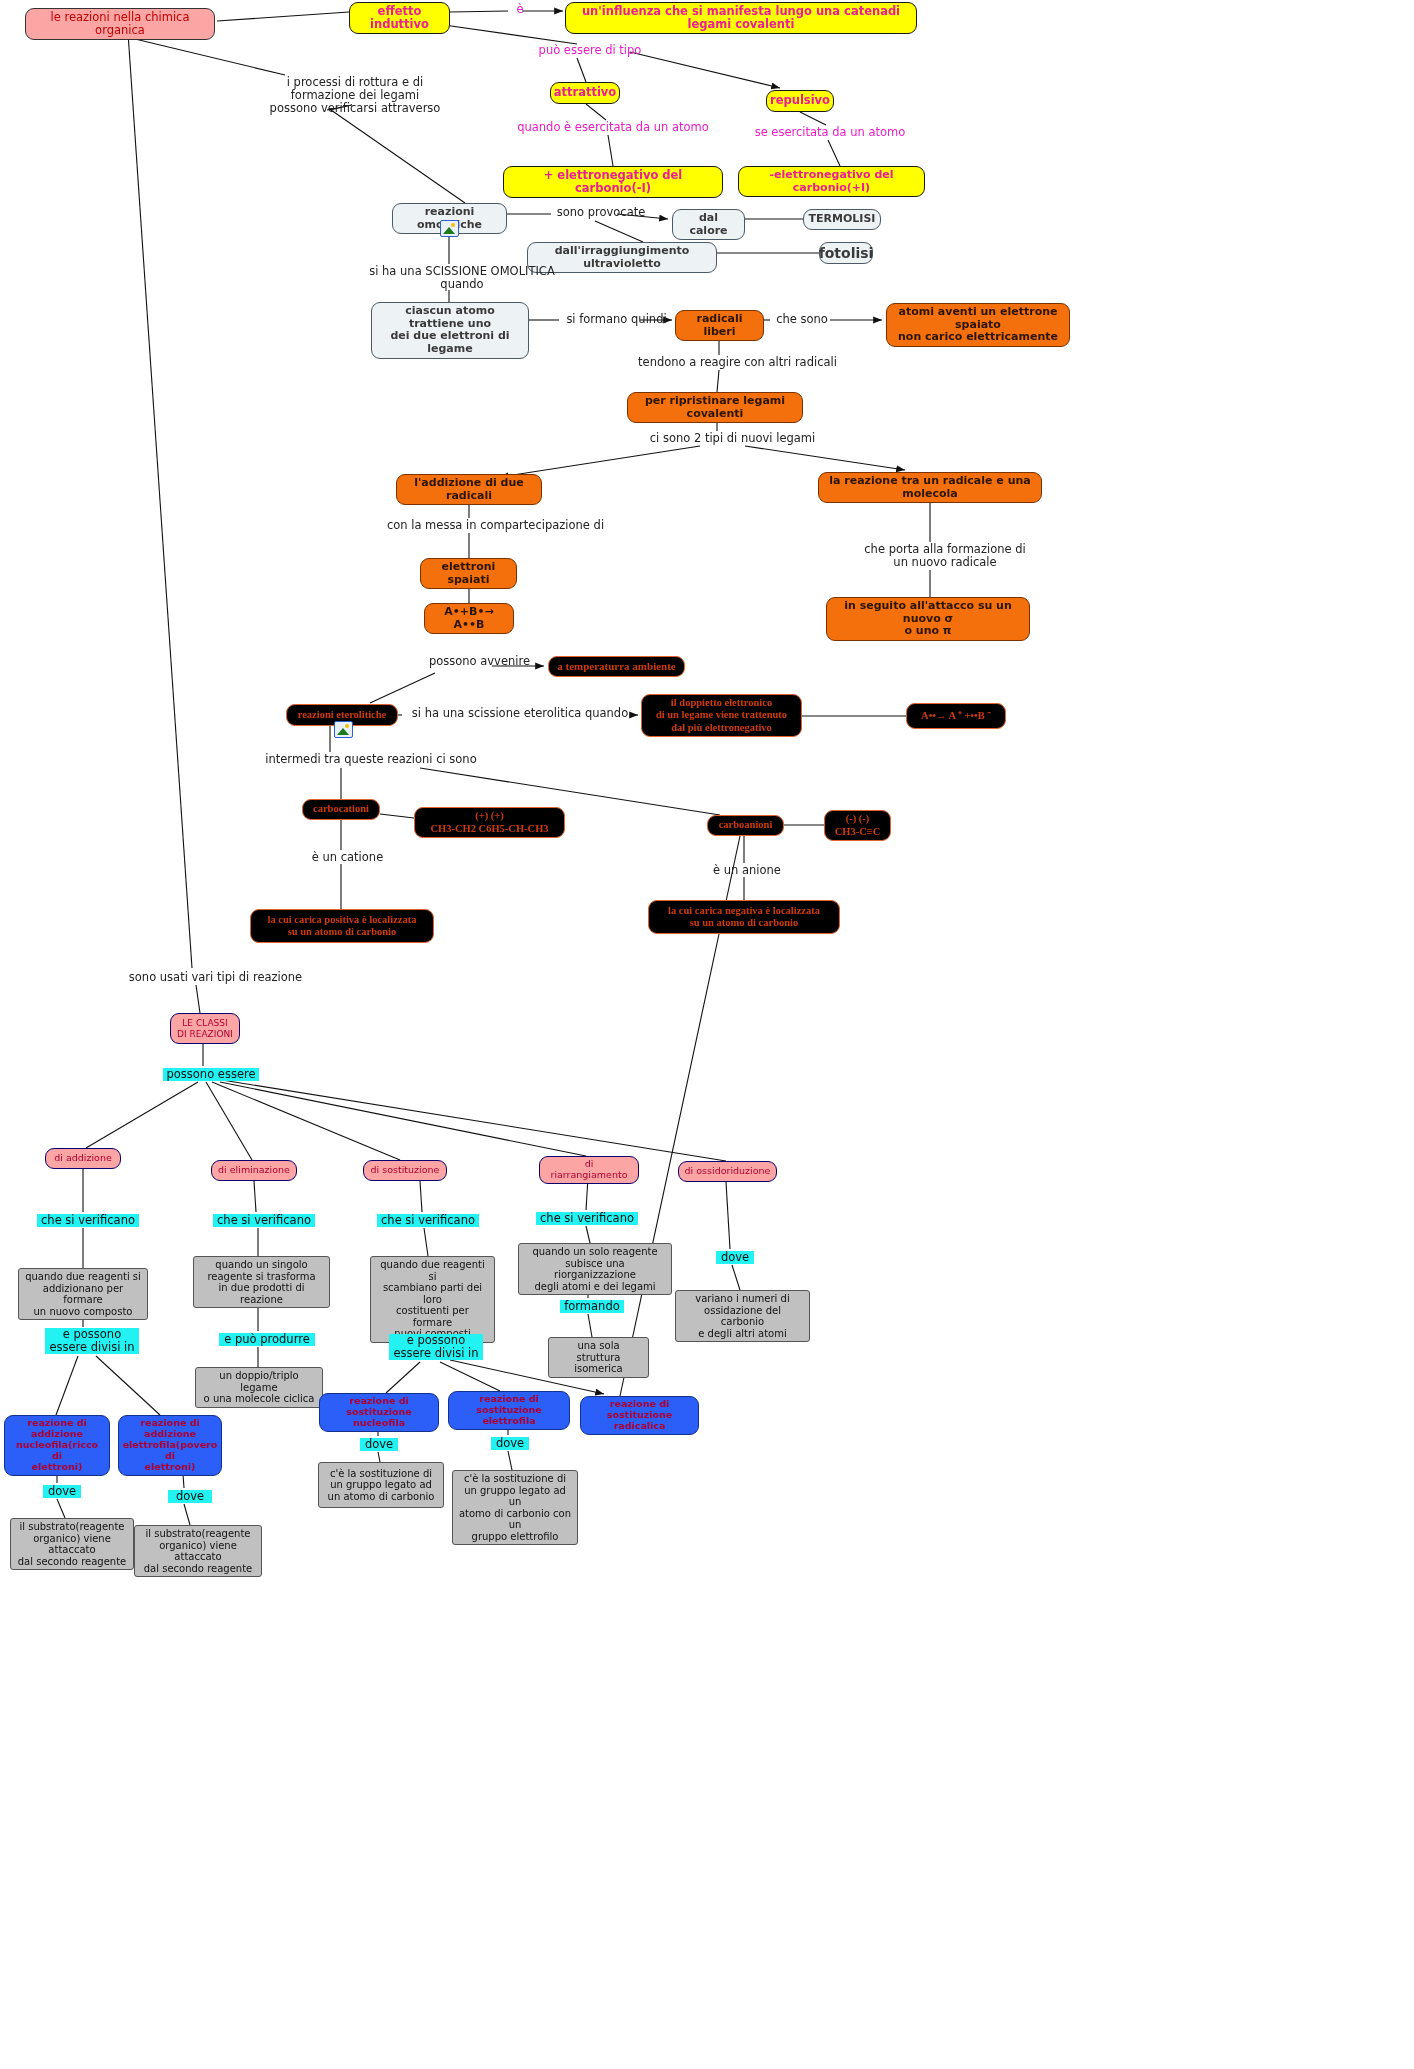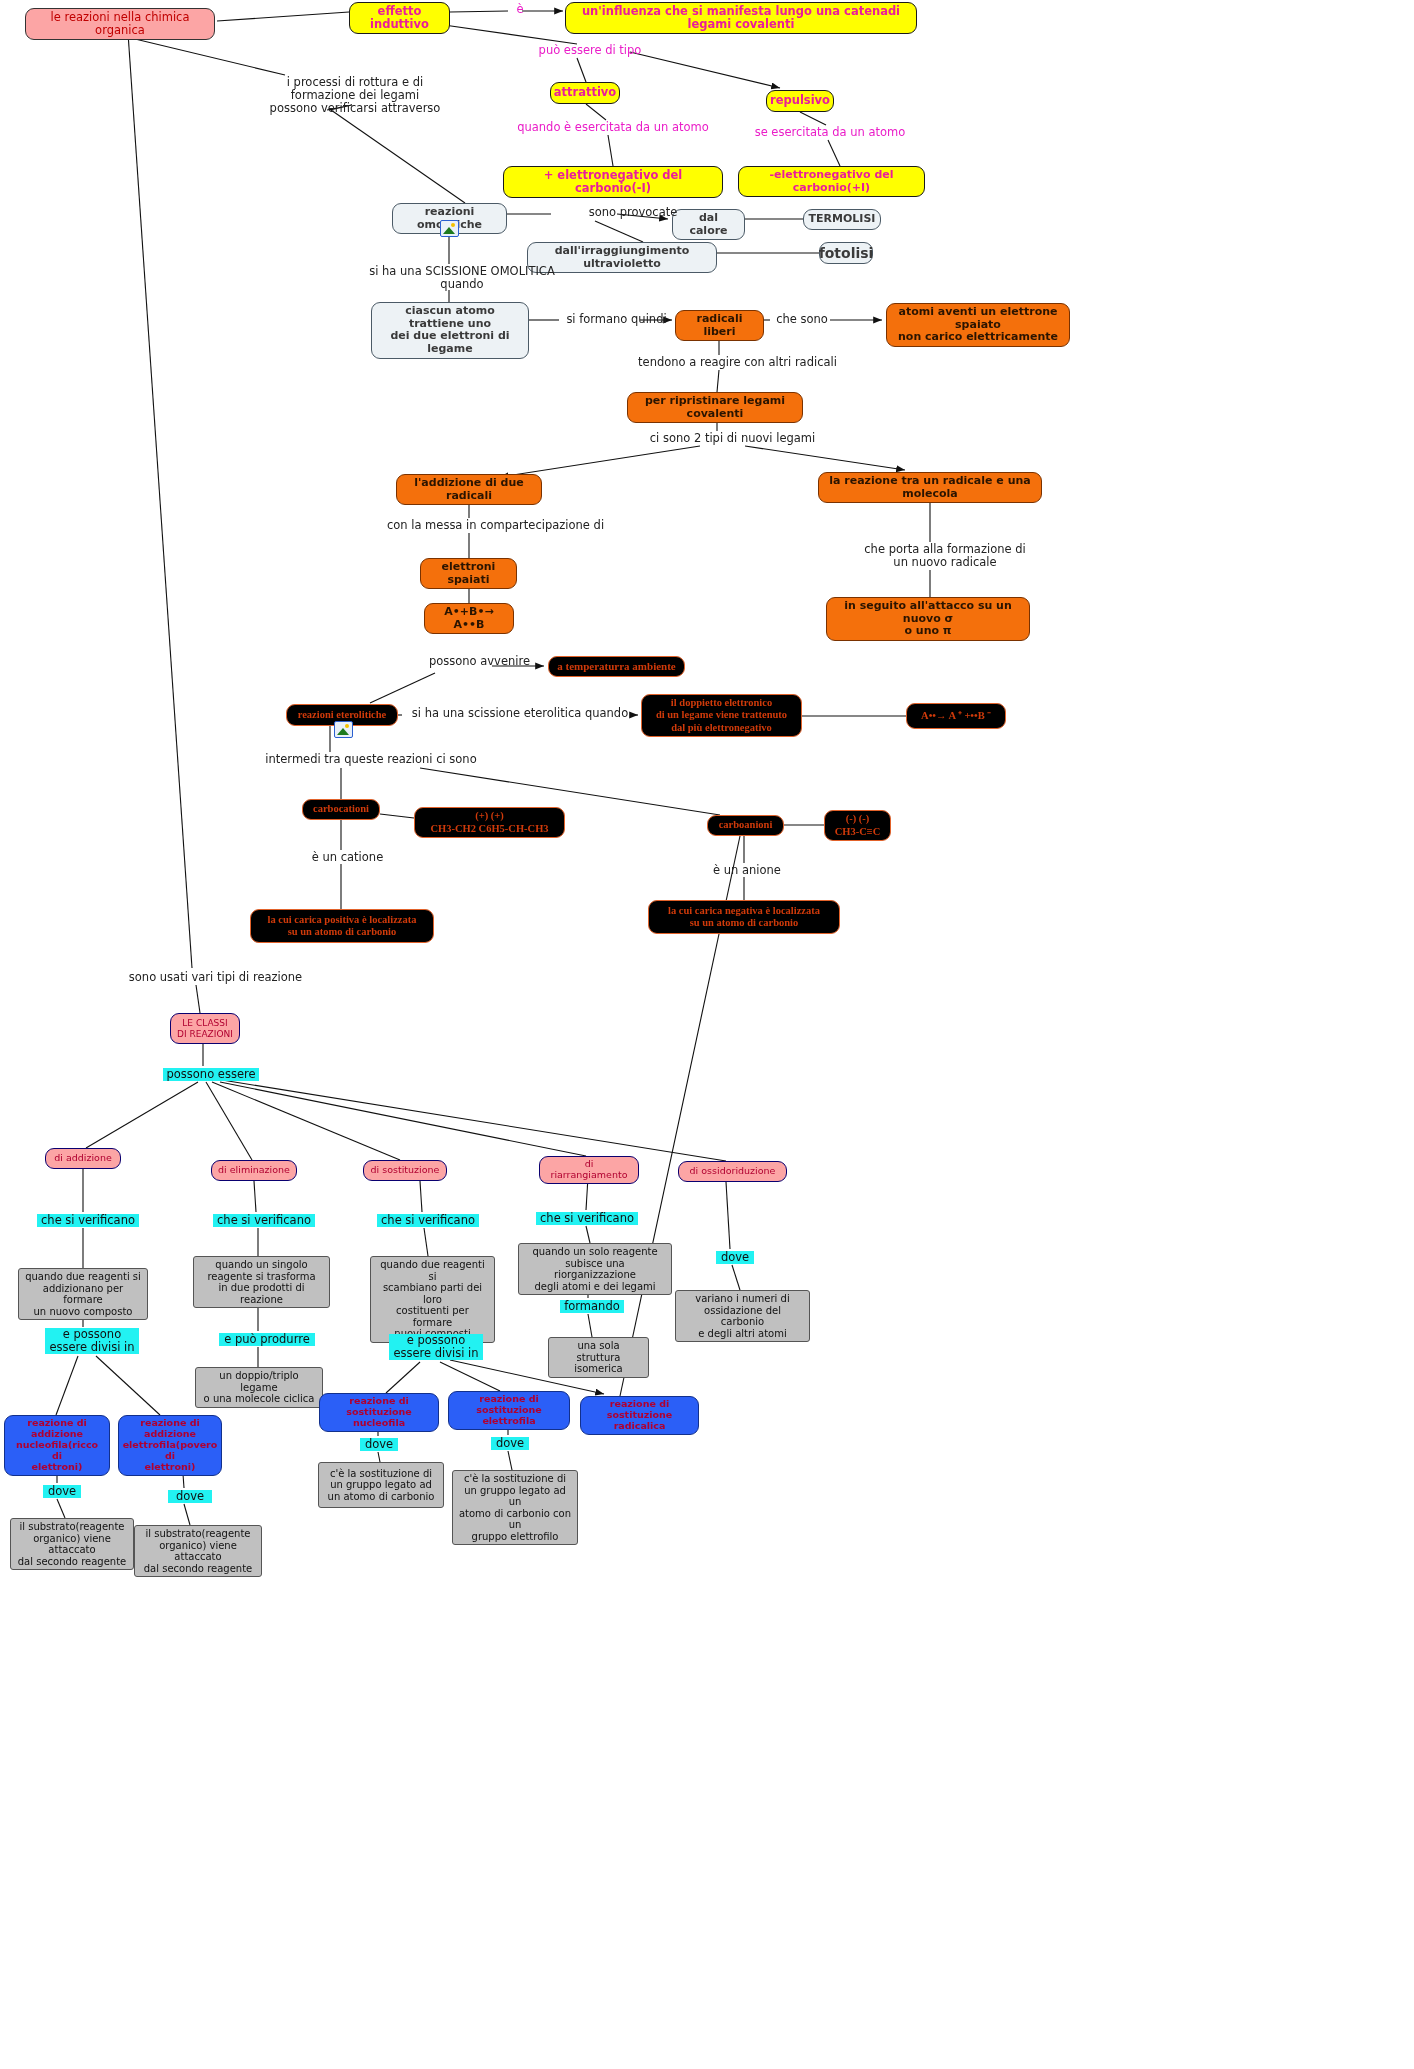--- a/index.html
+++ b/index.html
@@ -170,21 +170,21 @@
       <div class="node n-peach" style="left: 250px; top: 909px; width: 184px; min-height: 34px; font-size: 10.5px; padding: 2px 5px; white-space: pre-line;">la cui carica positiva è localizzata
 su un atomo di carbonio</div>
       <div class="node n-peach" style="left: 648px; top: 900px; width: 192px; min-height: 34px; font-size: 10.5px; padding: 2px 5px; white-space: pre-line;">la cui carica negativa è localizzata
 su un atomo di carbonio</div>
       <div class="node n-blue" style="left: 170px; top: 1013px; width: 70px; min-height: 31px; font-size: 9px; padding: 2px 5px; white-space: pre-line;">LE CLASSI
 DI REAZIONI</div>
       <div class="node n-blue" style="left: 45px; top: 1148px; width: 76px; min-height: 21px; font-size: 9.5px; padding: 2px 5px; white-space: pre-line;">di addizione</div>
       <div class="node n-blue" style="left: 211px; top: 1160px; width: 86px; min-height: 21px; font-size: 9.5px; padding: 2px 5px; white-space: pre-line;">di eliminazione</div>
       <div class="node n-blue" style="left: 363px; top: 1160px; width: 84px; min-height: 21px; font-size: 9.5px; padding: 2px 5px; white-space: pre-line;">di sostituzione</div>
       <div class="node n-blue" style="left: 539px; top: 1156px; width: 100px; min-height: 21px; font-size: 9.5px; padding: 2px 5px; white-space: pre-line;">di riarrangiamento</div>
-      <div class="node n-blue" style="left: 678px; top: 1161px; width: 109px; min-height: 21px; font-size: 9.5px; padding: 2px 5px; white-space: pre-line;">di ossidoriduzione</div>
+      <div class="node n-blue" style="left: 678px; top: 1161px; width: 99px; min-height: 21px; font-size: 9.5px; padding: 2px 5px; white-space: pre-line;">di ossidoriduzione</div>
       <div class="node n-lgrey" style="left: 18px; top: 1268px; width: 130px; min-height: 46px; font-size: 10px; padding: 2px 5px; white-space: pre-line;">quando due reagenti si
 addizionano per formare
 un nuovo composto</div>
       <div class="node n-lgrey" style="left: 193px; top: 1256px; width: 137px; min-height: 46px; font-size: 10px; padding: 2px 5px; white-space: pre-line;">quando un singolo
 reagente si trasforma
 in due prodotti di reazione</div>
       <div class="node n-lgrey" style="left: 370px; top: 1256px; width: 125px; min-height: 58px; font-size: 10px; padding: 2px 5px; white-space: pre-line;">quando due reagenti si
 scambiano parti dei loro
 costituenti per formare
 nuovi composti</div>
@@ -225,21 +225,21 @@
 dal secondo reagente</div>
     </div>
   <div id="label-layer">
       <div class="lbl lbl-mag" style="left: 510px; top: 3px; width: 20px;">è</div>
       <div class="lbl lbl-mag" style="left: 530px; top: 44px; width: 120px;">può essere di tipo</div>
       <div class="lbl lbl-mag" style="left: 513px; top: 121px; width: 200px;">quando è esercitata da un atomo</div>
       <div class="lbl lbl-mag" style="left: 745px; top: 126px; width: 170px;">se esercitata da un atomo</div>
       <div class="lbl " style="left: 265px; top: 76px; width: 180px;">i processi di rottura e di
 formazione dei legami
 possono verificarsi attraverso</div>
-      <div class="lbl " style="left: 551px; top: 206px; width: 100px; margin-left: 32px;">sono provocate</div>
+      <div class="lbl " style="left: 551px; top: 206px; width: 100px;">sono provocate</div>
       <div class="lbl " style="left: 362px; top: 265px; width: 200px;">si ha una SCISSIONE OMOLITICA
 quando</div>
       <div class="lbl " style="left: 559px; top: 313px; width: 115px;">si formano quindi</div>
       <div class="lbl " style="left: 772px; top: 313px; width: 60px;">che sono</div>
       <div class="lbl " style="left: 630px; top: 356px; width: 215px;">tendono a reagire con altri radicali</div>
       <div class="lbl " style="left: 640px; top: 432px; width: 185px;">ci sono 2 tipi di nuovi legami</div>
       <div class="lbl " style="left: 378px; top: 519px; width: 235px;">con la messa in compartecipazione di</div>
       <div class="lbl " style="left: 855px; top: 543px; width: 180px;">che porta alla formazione di
 un nuovo radicale</div>
       <div class="lbl " style="left: 422px; top: 655px; width: 115px;">possono avvenire</div>

